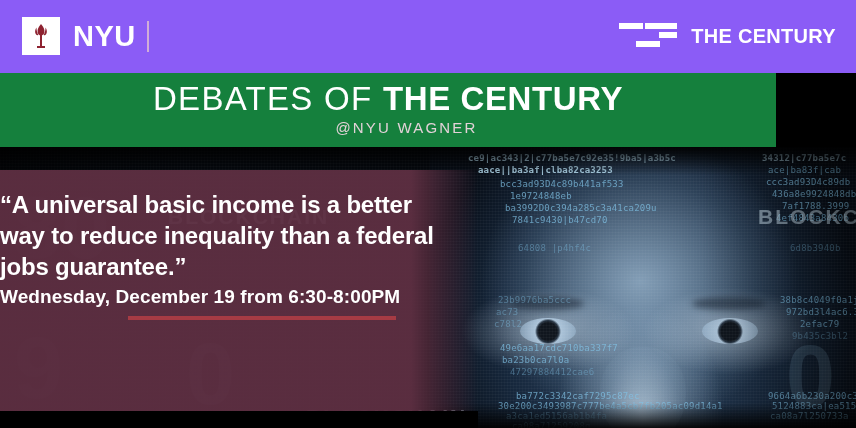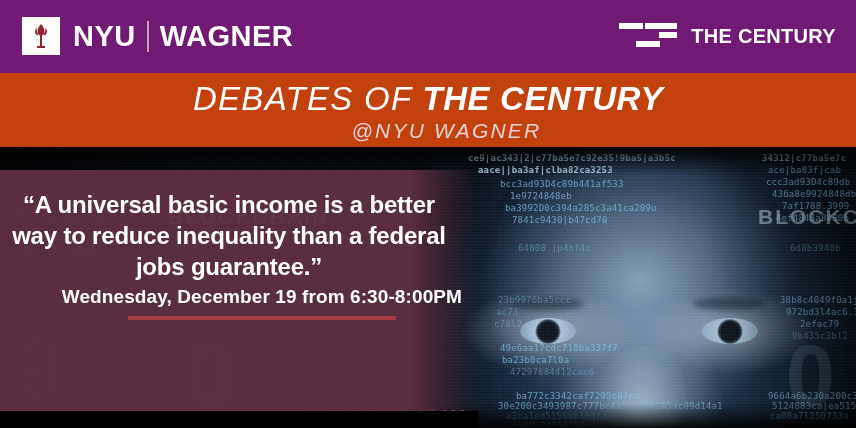--- a/index.html
+++ b/index.html
@@ -19,21 +19,21 @@
     background: #000;
   }
 
   
   .header-bar {
     position: absolute;
     left: 0;
     top: 0;
     width: 856px;
     height: 73px;
-    background: #701a75;
+    background: #8b5cf6;
     z-index: 40;
   }
 
   .nyu-logo {
     position: absolute;
     left: 22px;
     top: 17px;
     display: flex;
     align-items: center;
     height: 38px;
@@ -98,43 +98,42 @@
     line-height: 21px;
     letter-spacing: 0.3px;
     text-align: left;
   }
 
   
   .title-band {
     position: absolute;
     left: 0;
     top: 73px;
-    width: 856px;
+    width: 776px;
     height: 74px;
-    background: #c2410c;
+    background: #15803d;
     z-index: 40;
     text-align: center;
-    font-style: italic;
   }
   .title-main {
     margin-top: 6px;
     color: #ffffff;
     font-size: 33px;
     line-height: 39px;
     letter-spacing: 1.3px;
     font-weight: 300;
     white-space: nowrap;
   }
   .title-main .strong {
     font-weight: bold;
     letter-spacing: 0.6px;
   }
   .title-sub {
     color: #e3d2d8;
-    font-size: 21px;
+    font-size: 15px;
     letter-spacing: 2.2px;
     font-weight: 300;
     margin-top: 1px;
     padding-left: 37px;
   }
 
   
   .photo {
     position: absolute;
     left: 0;
@@ -252,34 +251,34 @@
     height: 241px;
     z-index: 20;
     background: linear-gradient(to right, rgba(94,47,66,0.95) 0, rgba(94,47,66,0.95) 86%, rgba(94,47,66,0) 100%);
   }
 
   .quote {
     position: absolute;
     left: 0;
     top: 19px;
     width: 458px;
-    text-align: center;
+    text-align: left;
     color: #ffffff;
     font-size: 24px;
     line-height: 31px;
     font-weight: bold;
     letter-spacing: -0.2px;
   }
 
   .event-date {
     position: absolute;
     left: 0;
     top: 116px;
     width: 462px;
-    text-align: right;
+    text-align: left;
     color: #ffffff;
     font-size: 19px;
     font-weight: bold;
     letter-spacing: 0.1px;
   }
 
   .rule {
     position: absolute;
     left: 128px;
     top: 146px;
@@ -397,21 +396,20 @@
           <rect x="10" y="12" width="2" height="12" fill="#8e2230"></rect>
           <rect x="7" y="23" width="8" height="2" fill="#8e2230"></rect>
           <path d="M11 1 C8.4 4 7.2 6.4 7.6 9.2 C7.9 11.2 9.2 12.4 11 12.4 C12.8 12.4 14.1 11.2 14.4 9.2 C14.8 6.4 13.6 4 11 1 Z" fill="#8e2230"></path>
           <path d="M6.4 4.6 C5 7 4.7 9.3 5.7 10.9 C6.4 12 7.6 12.4 8.6 12 C7.2 10.6 6.7 8.2 6.4 4.6 Z" fill="#8e2230"></path>
           <path d="M15.6 4.6 C17 7 17.3 9.3 16.3 10.9 C15.6 12 14.4 12.4 13.4 12 C14.8 10.6 15.3 8.2 15.6 4.6 Z" fill="#8e2230"></path>
         </svg>
       </div>
       <div class="nyu-wordmark">
         <span>NYU</span>
         <span class="nyu-divider"></span>
-        <span>WAGNER</span>
       </div>
     </div>
 
     <div class="tcf-logo">
       <div class="tcf-mark">
         <span class="tcf-bar tcf-b1"></span>
         <span class="tcf-bar tcf-b2"></span>
         <span class="tcf-bar tcf-b3"></span>
         <span class="tcf-bar tcf-b4"></span>
       </div>

